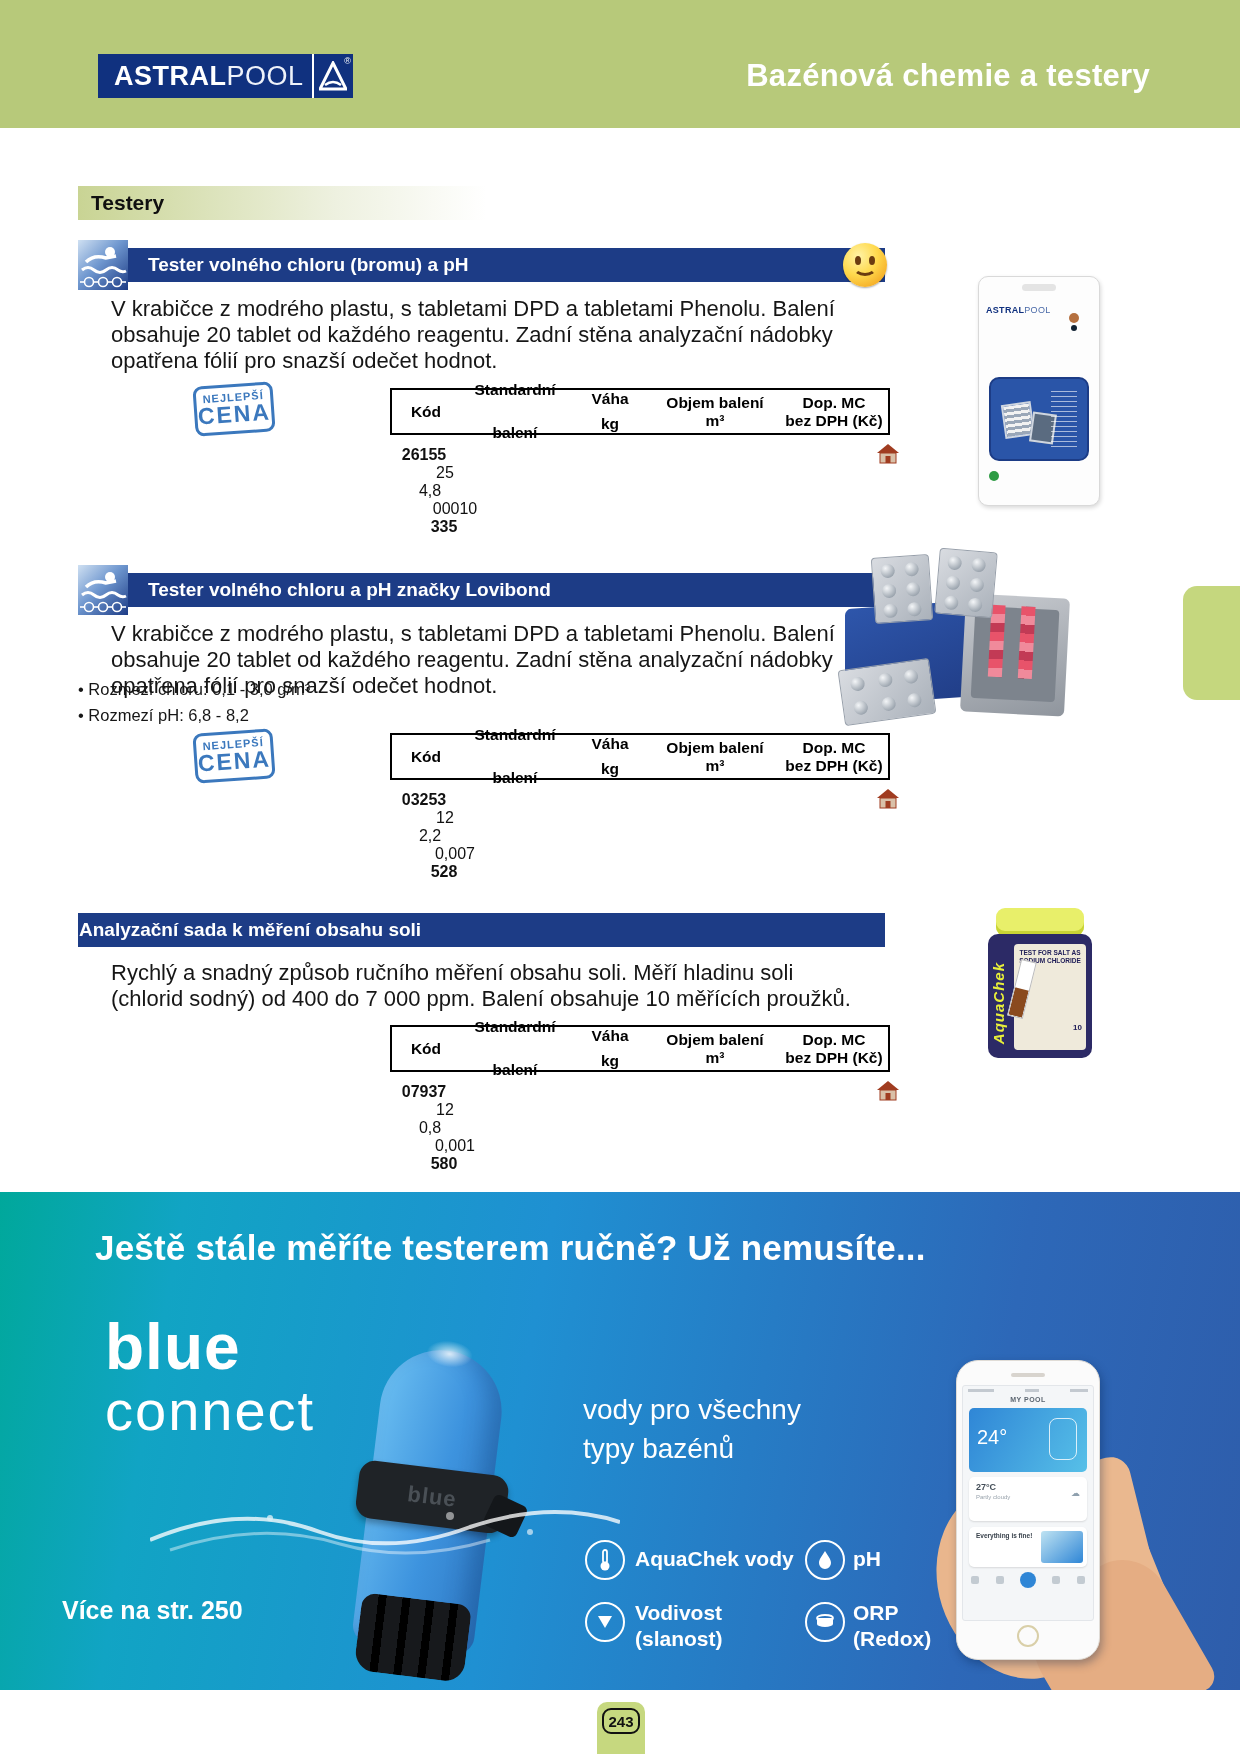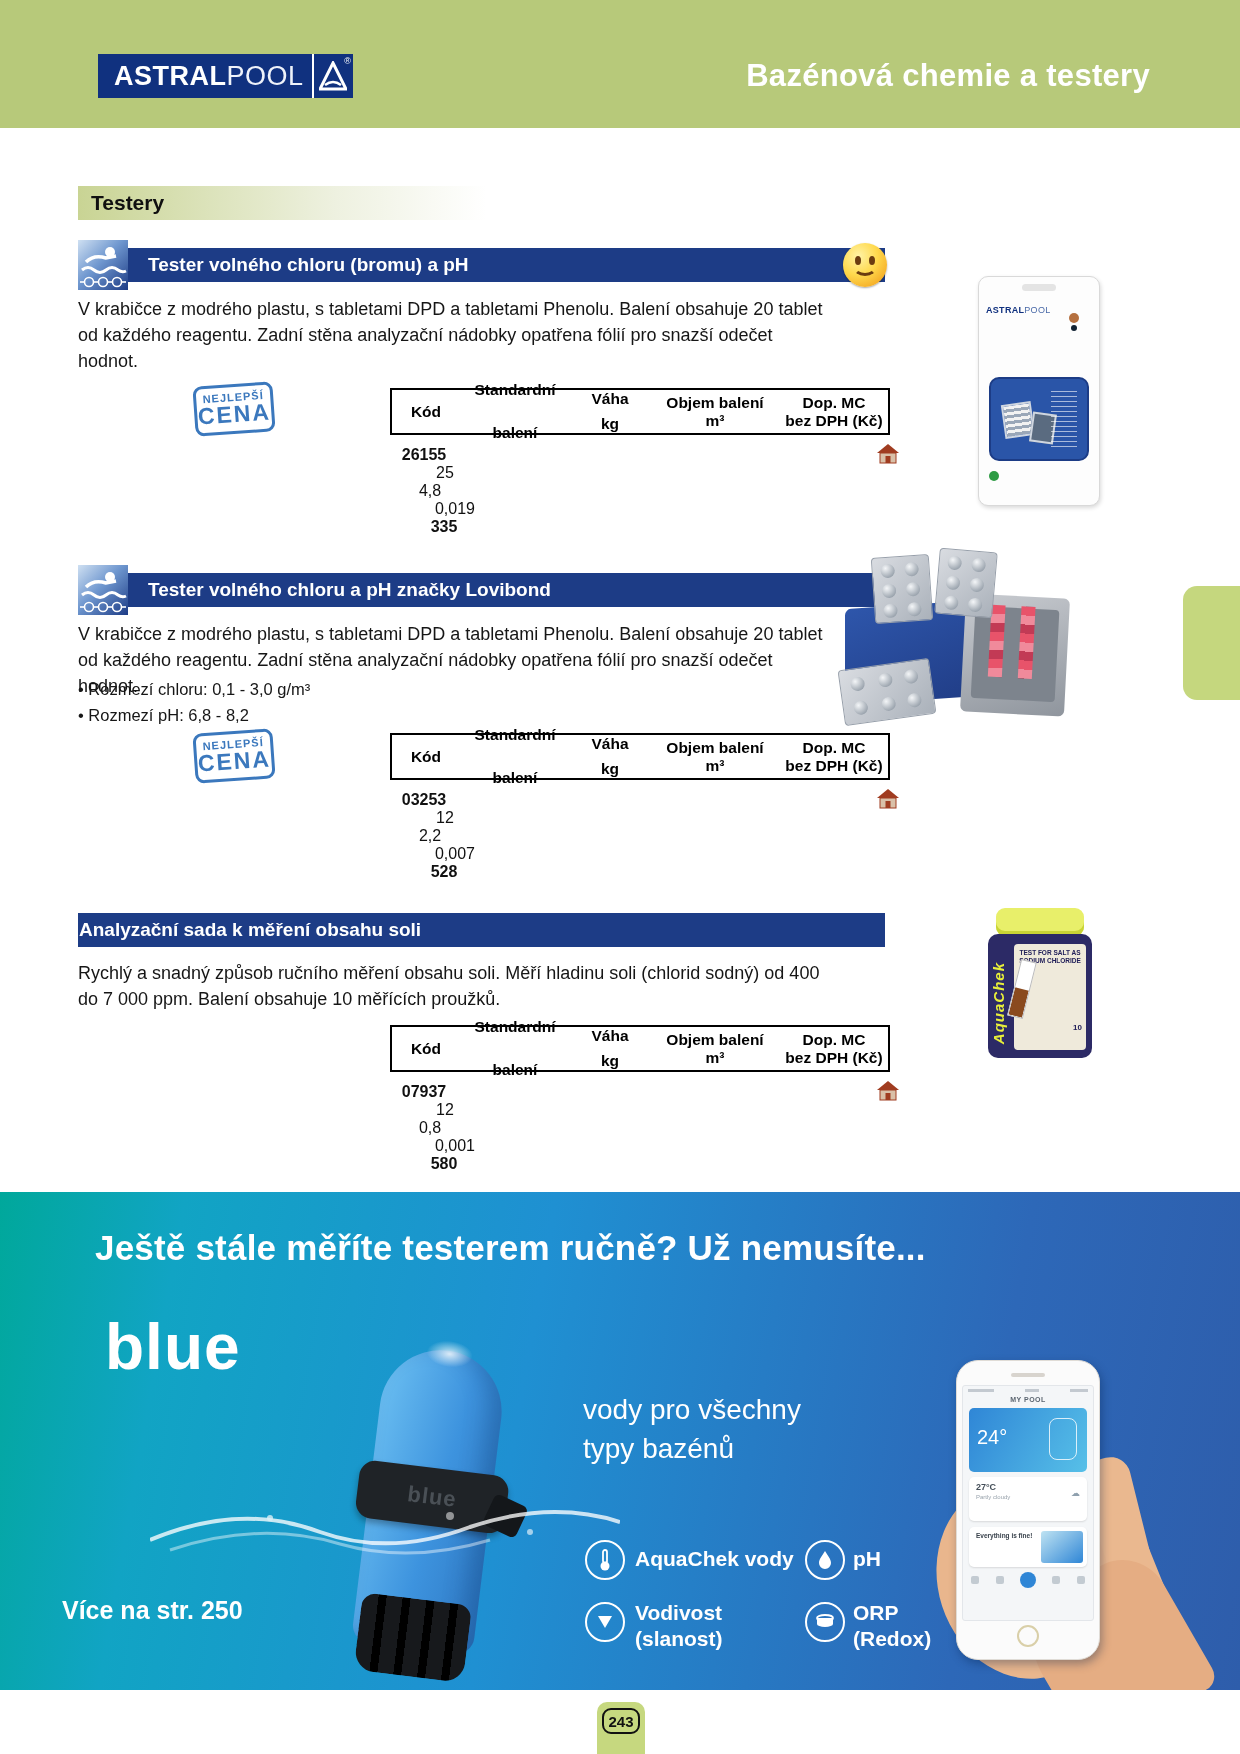--- a/index.html
+++ b/index.html
@@ -23,21 +23,21 @@
     display:flex; align-items:center; }
   .section-bar span { font-size:21px; font-weight:bold; color:#101010; padding-left:13px; }
 
   
   .prod-bar { width:807px; height:34px; background:#1d3c86; display:flex; align-items:center; }
   .prod-bar .t { color:#fff; font-weight:bold; font-size:19px; }
   .pad-icon { padding-left:70px; }
   .pad-plain { padding-left:1px; }
   .prod-icon { width:50px; height:50px; background:linear-gradient(135deg,#cfe0f2 0%,#6f97cf 45%,#1d3c86 100%); }
 
-  .desc { color:#161616; font-size:18px; line-height:26px; width:755px; }
+  .desc { color:#161616; font-size:22px; line-height:26px; width:755px;margin-left:33px; }
   .bullet { color:#161616; font-size:16.5px; }
 
   
   .smiley { width:44px; height:44px; border-radius:50%;
     background:radial-gradient(circle at 35% 30%, #fff3a6 0%, #ffd94d 45%, #f2a01c 90%);
     box-shadow:0 1px 2px rgba(0,0,0,.35); }
   .smiley .eye { position:absolute; width:6px; height:9px; border-radius:50%; background:#6b3c10; top:13px; }
   .smiley .e1 { left:12px; } .smiley .e2 { left:26px; }
   .smiley .mouth { position:absolute; left:10px; top:15px; width:24px; height:18px;
     border:3px solid #6b3c10; border-top:none; border-left-color:transparent; border-right-color:transparent; border-radius:50%; }
@@ -230,21 +230,21 @@
         </div>
       <div class="th c5">
           <span>Dop. MC</span>
           <span>bez DPH (Kč)</span>
         </div>
     </div>
     <div class="trow">
       <div class="td c1 bold">26155</div>
       <div class="td c2">25</div>
       <div class="td c3">4,8</div>
-      <div class="td c4">0,019</div>
+      <div class="td c4">00010</div>
       <div class="td c5 bold">335</div>
       <span class="house">
         <svg width="22" height="20" viewBox="0 0 22 20">
           <polygon points="11,0 22,9 0,9" fill="#a03c20"></polygon>
           <rect x="3" y="9" width="16" height="10" fill="#d9c0a8" stroke="#a03c20"></rect>
           <rect x="8.5" y="12" width="5" height="7" fill="#a03c20"></rect>
         </svg>
       </span>
     </div>
   </div>
@@ -417,20 +417,21 @@
       </div>
       <div class="aq-strip"></div>
       <span class="aq-brand">AquaChek</span>
       <span class="aq-10">10</span>
     </div>
   </div>
 
   <div class="abs banner">
     <div class="bn-headline">Ještě stále měříte testerem ručně? Už nemusíte...</div>
     <div class="bn-blue">blue</div>
+    <div class="bn-connect">connect</div>
 
     <div class="device">
       <div class="dv-body"></div>
       <div class="dv-glow"></div>
       <div class="dv-band">
           <span>blue</span>
         </div>
       <div class="dv-clip"></div>
       <div class="dv-cap"></div>
     </div>

